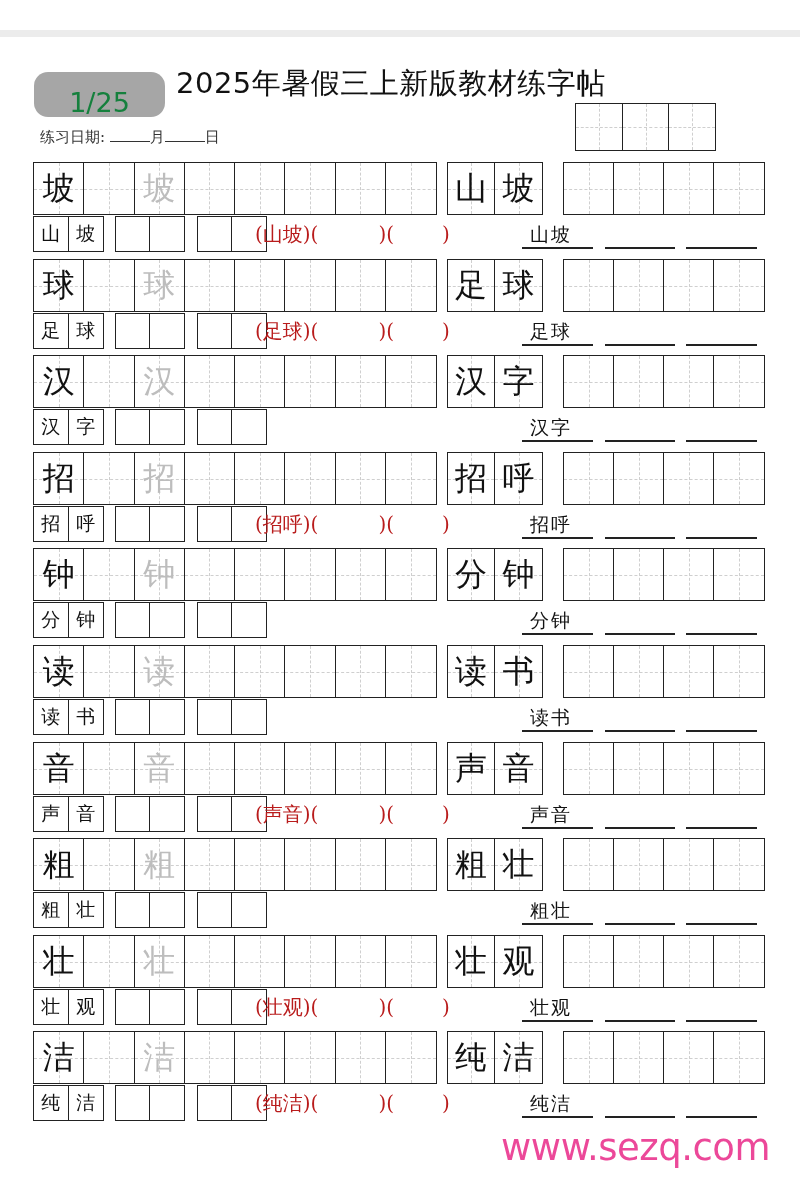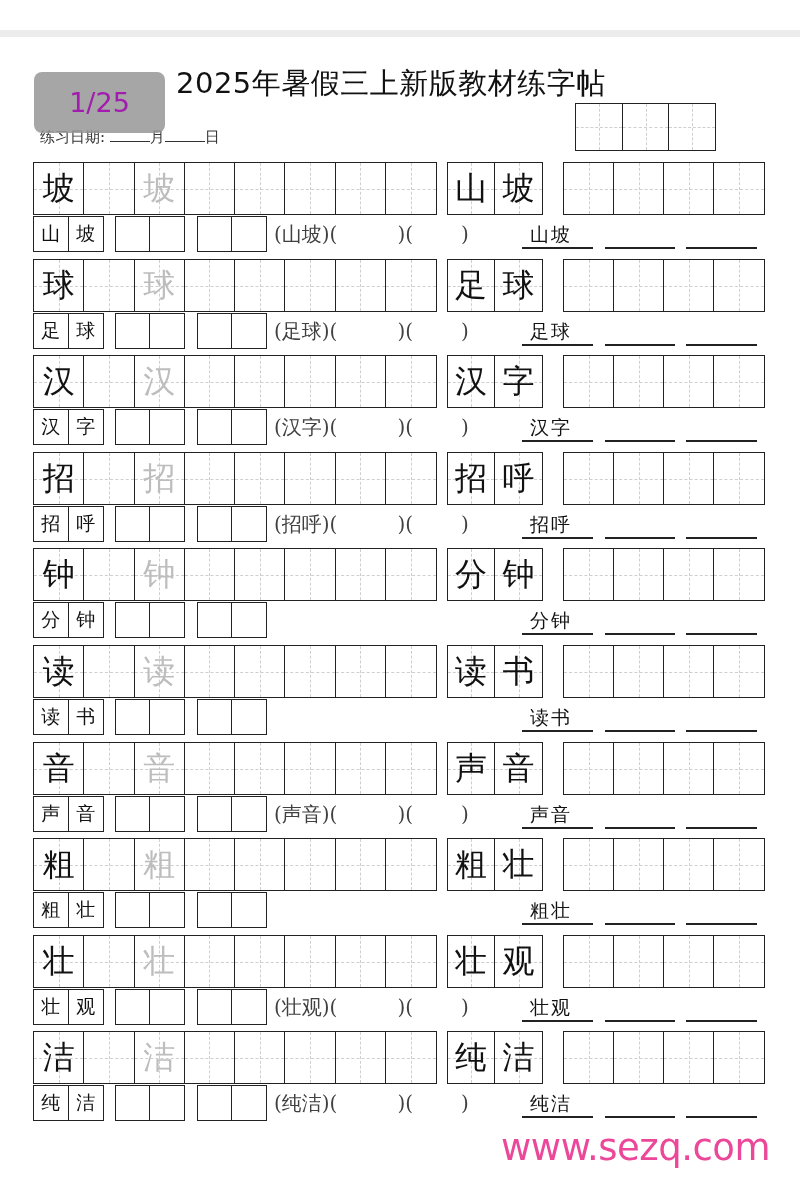--- a/index.html
+++ b/index.html
@@ -2,23 +2,23 @@
 <html><head>
   <meta charset="utf-8">
   <style>
     * { box-sizing: border-box; margin: 0; padding: 0; }
     html, body { width: 800px; height: 1200px; background: #ffffff; overflow: hidden; }
     body { position: relative; font-family: "DejaVu Serif", "Liberation Serif", serif; color: #111; }
 
     .topbar { position: absolute; left: 0; top: 30px; width: 800px; height: 7px; background: #ececec; }
 
     .page-badge {
-      position: absolute; left: 34px; top: 72px; width: 131px; height: 61px;
-      background: rgba(150,150,150,0.85); border-radius: 8px;
-      color: #a21caf; font-family: "DejaVu Sans", "Liberation Sans", sans-serif;
+      position: absolute; left: 34px; top: 72px; width: 131px; height: 45px;
+      background: rgba(150,150,150,0.85); border-radius: 14px;
+      color: #15803d; font-family: "DejaVu Sans", "Liberation Sans", sans-serif;
       font-size: 27px; line-height: 61px; text-align: center; z-index: 5;
     }
     .title {
       position: absolute; left: 176px; top: 64px; width: 500px;
       font-family: "DejaVu Sans", "Liberation Sans", sans-serif;
       font-size: 29px; color: #111; white-space: nowrap; letter-spacing: 0.5px;
     }
     .date-line {
       position: absolute; left: 40px; top: 128px;
       font-family: "DejaVu Serif", "Liberation Serif", serif;
@@ -66,22 +66,22 @@
     .row-big-right .cell { width: 50.5px; }
 
     .row-small-word { left: 33px; top: 54px; width: 71px; height: 36px; }
     .row-small-word .cell { width: 35.5px; }
     .row-small-b1 { left: 115px; top: 54px; width: 70px; height: 36px; }
     .row-small-b1 .cell { width: 35px; }
     .row-small-b2 { left: 197px; top: 54px; width: 70px; height: 36px; }
     .row-small-b2 .cell { width: 35px; }
 
     .fill-text {
-      position: absolute; left: 274px; top: 56px; height: 32px; line-height: 32px;
-      font-size: 20px; white-space: nowrap; color: #404040;
+      position: absolute; left: 255px; top: 56px; height: 32px; line-height: 32px;
+      font-size: 20px; white-space: nowrap; color: #b91c1c;
       font-family: "DejaVu Serif", "Liberation Serif", serif;
     }
     .fill-text .gap1 { display: inline-block; width: 60px; }
     .fill-text .gap2 { display: inline-block; width: 48px; }
 
     .ans-line { position: absolute; top: 85px; height: 1.5px; background: #222; }
     .ans1 { left: 522px; width: 71px; }
     .ans2 { left: 605px; width: 70px; }
     .ans3 { left: 686px; width: 71px; }
     .ans-word {
@@ -264,21 +264,20 @@
     </div>
     <div class="group row-small-b1">
       <div class="cell"></div>
       <div class="cell"></div>
     </div>
     <div class="group row-small-b2">
       <div class="cell"></div>
       <div class="cell"></div>
     </div>
 
-    <div class="fill-text"><span>(汉字)(</span><span class="gap1"></span><span>)(</span><span class="gap2"></span><span>)</span></div>
 
     <span class="ans-word">汉字</span>
     <div class="ans-line ans1"></div>
     <div class="ans-line ans2"></div>
     <div class="ans-line ans3"></div>
   </div>
     <div class="block" style="top: 452px;">
     <div class="group row-big-left">
       <div class="cell grid">
           <span class="big-char">招</span>

